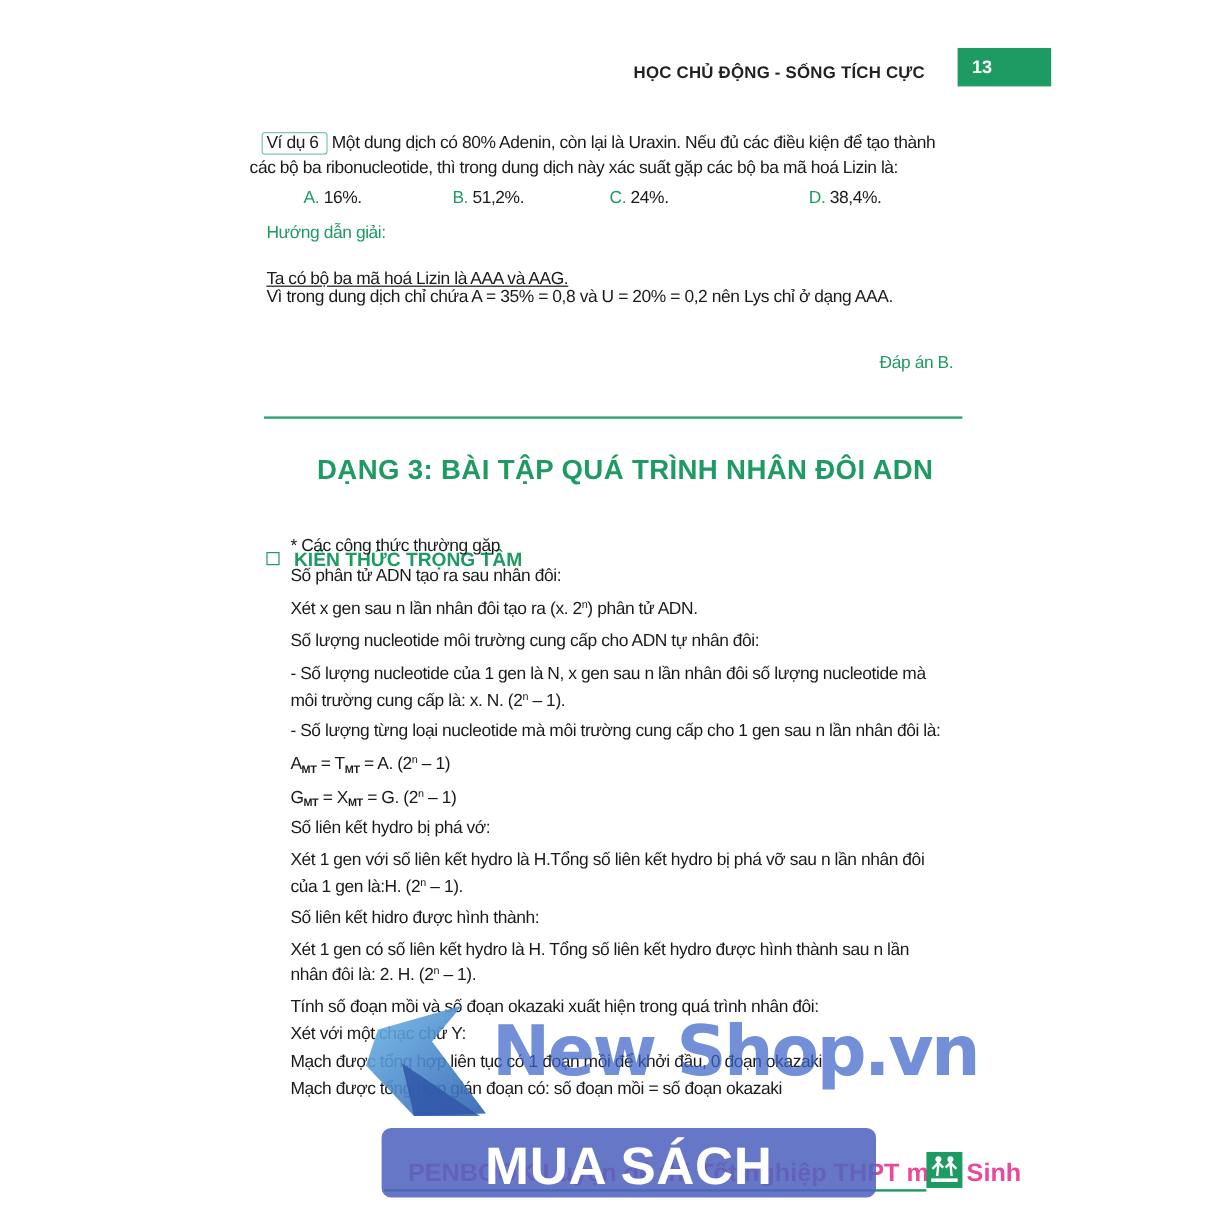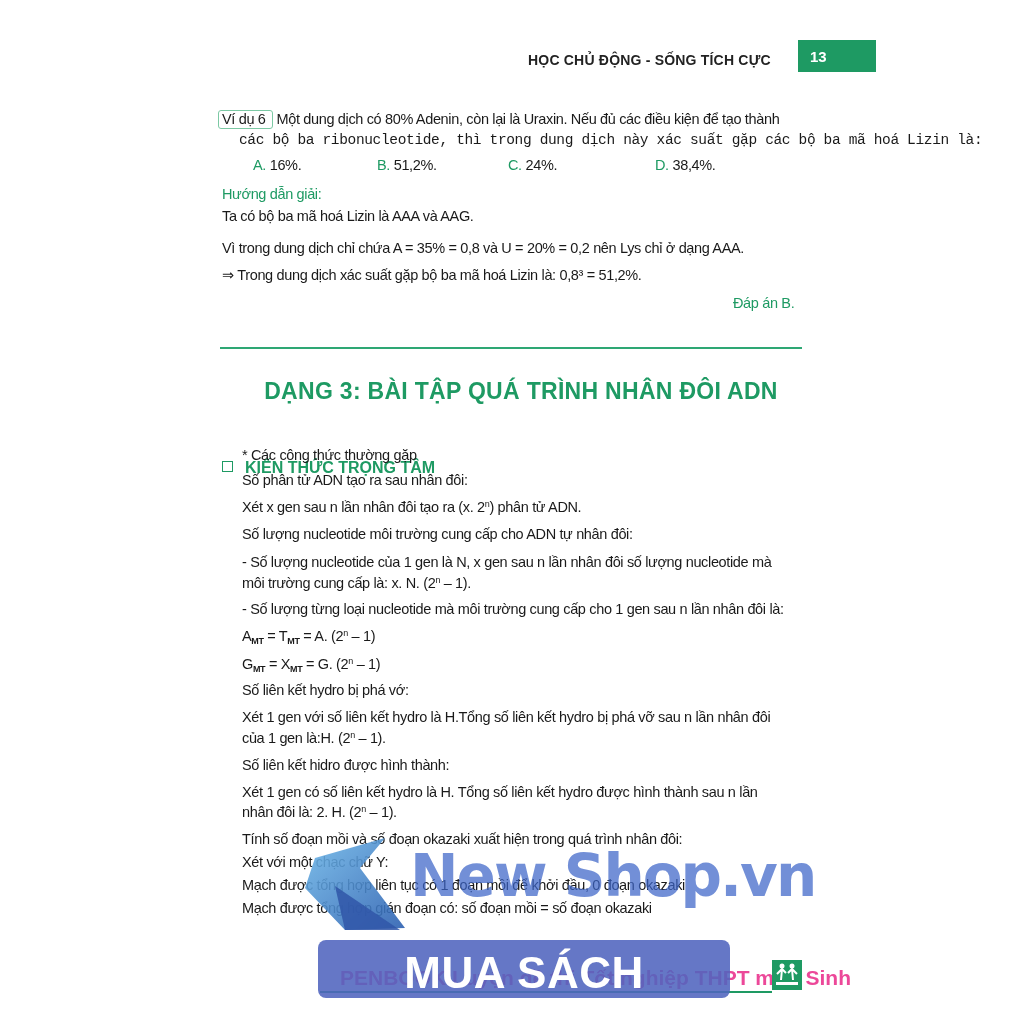--- a/index.html
+++ b/index.html
@@ -46,39 +46,38 @@
 <body>
 
 <div class="page">
 
   <div class="running-header">HỌC CHỦ ĐỘNG - SỐNG TÍCH CỰC</div>
   <div class="page-num">13</div>
 
   <div class="body-text" style="left:218px; top:110px;">
     <span class="example-tag">Ví dụ 6</span><span>Một dung dịch có 80% Adenin, còn lại là Uraxin. Nếu đủ các điều kiện để tạo thành</span>
   </div>
-  <div class="body-text" style="left:239px; top:132px;font-family:Liberation Mono, monospace;">các bộ ba ribonucleotide, thì trong dung dịch này xác suất gặp các bộ ba mã hoá Lizin là:</div>
+  <div class="body-text" style="left:208px; top:132px;">các bộ ba ribonucleotide, thì trong dung dịch này xác suất gặp các bộ ba mã hoá Lizin là:</div>
 
   <div class="body-text" style="left:253px; top:157px;">
     <span class="opt-letter">A.</span> <span>16%.</span>
   </div>
   <div class="body-text" style="left:377px; top:157px;">
     <span class="opt-letter">B.</span> <span>51,2%.</span>
   </div>
   <div class="body-text" style="left:508px; top:157px;">
     <span class="opt-letter">C.</span> <span>24%.</span>
   </div>
-  <div class="body-text" style="left:655px; top:157px;">
+  <div class="body-text" style="left:674px; top:157px;">
     <span class="opt-letter">D.</span> <span>38,4%.</span>
   </div>
 
   <div class="body-text green" style="left:222px; top:186px;">Hướng dẫn giải:</div>
-  <div class="body-text" style="left:222px; top:208px;">Ta có bộ ba mã hoá Lizin là AAA và AAG.</div>
+  <div class="body-text" style="left:222px; top:225px;text-decoration:underline;">Ta có bộ ba mã hoá Lizin là AAA và AAG.</div>
   <div class="body-text" style="left:222px; top:240px;">Vì trong dung dịch chỉ chứa A = 35% = 0,8 và U = 20% = 0,2 nên Lys chỉ ở dạng AAA.</div>
-  <div class="body-text" style="left:222px; top:267px;">⇒ Trong dung dịch xác suất gặp bộ ba mã hoá Lizin là: 0,8³ = 51,2%.</div>
   <div class="body-text green" style="left:733px; top:295px;">Đáp án B.</div>
 
   <div class="divider"></div>
 
   <div class="section-title">DẠNG 3: BÀI TẬP QUÁ TRÌNH NHÂN ĐÔI ADN</div>
   <div class="subsection">
     <span class="box-icon"></span><span>KIẾN THỨC TRỌNG TÂM</span>
   </div>
 
   <div class="body-text" style="left:242px; top:447px;">* Các công thức thường gặp</div>

